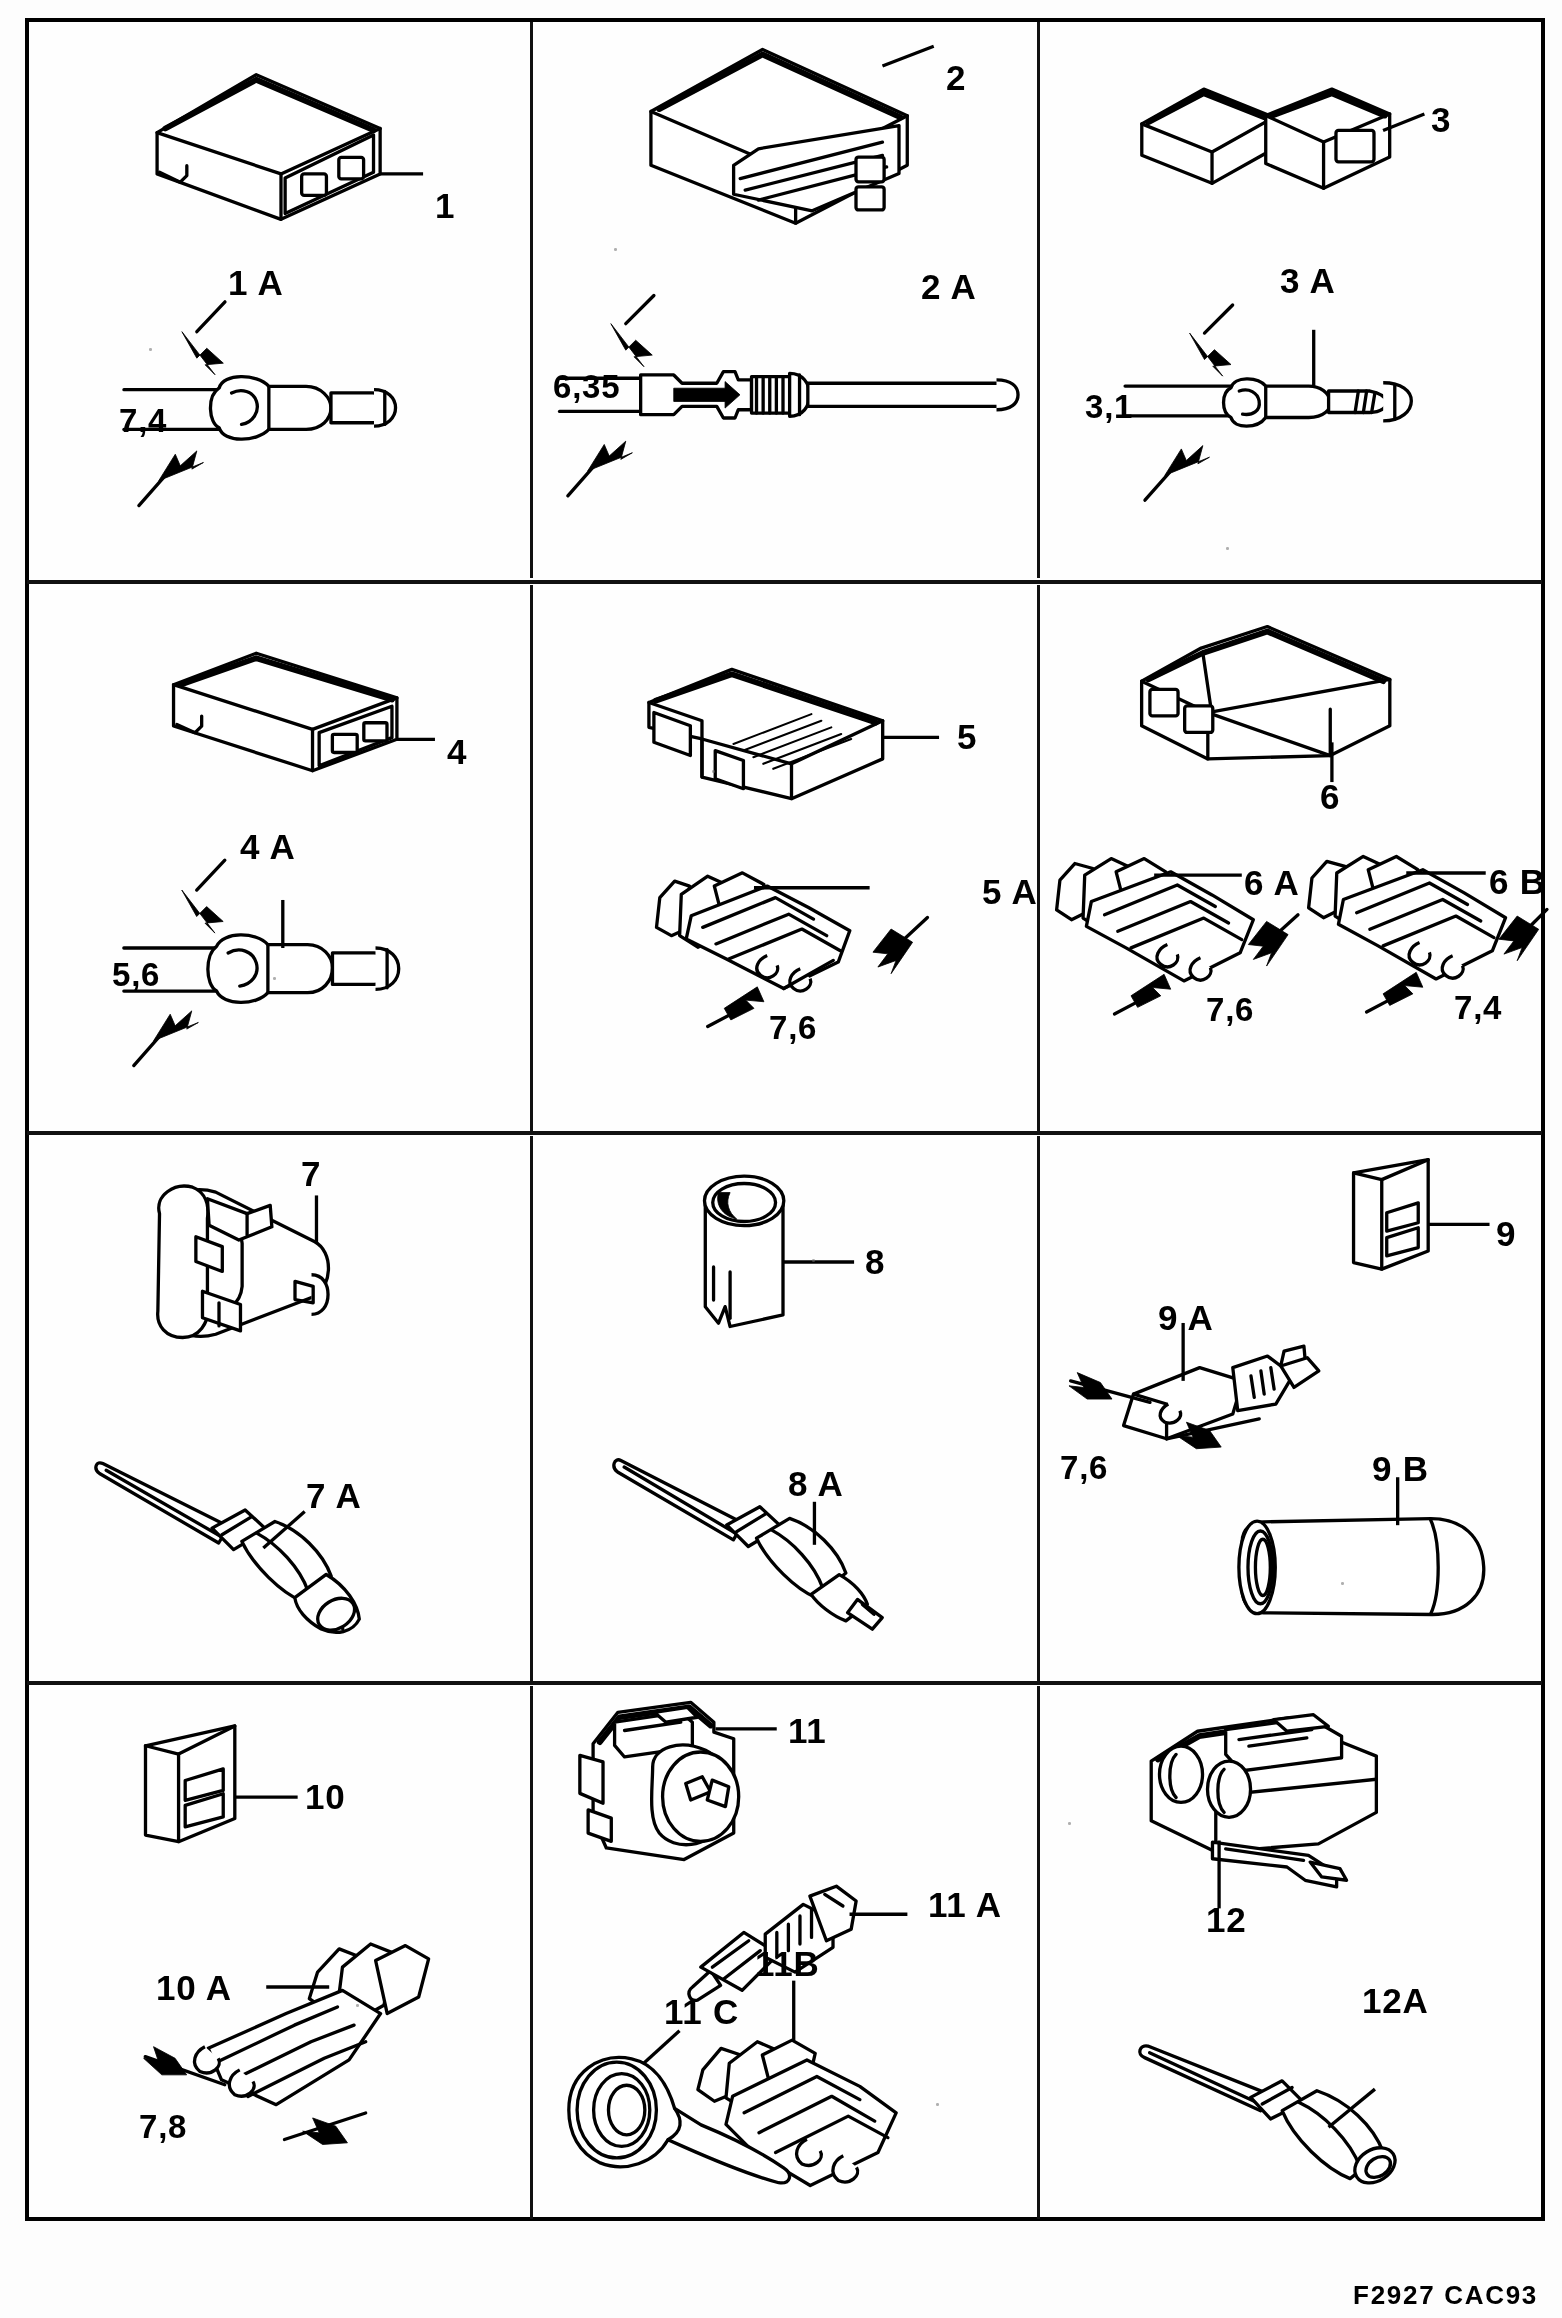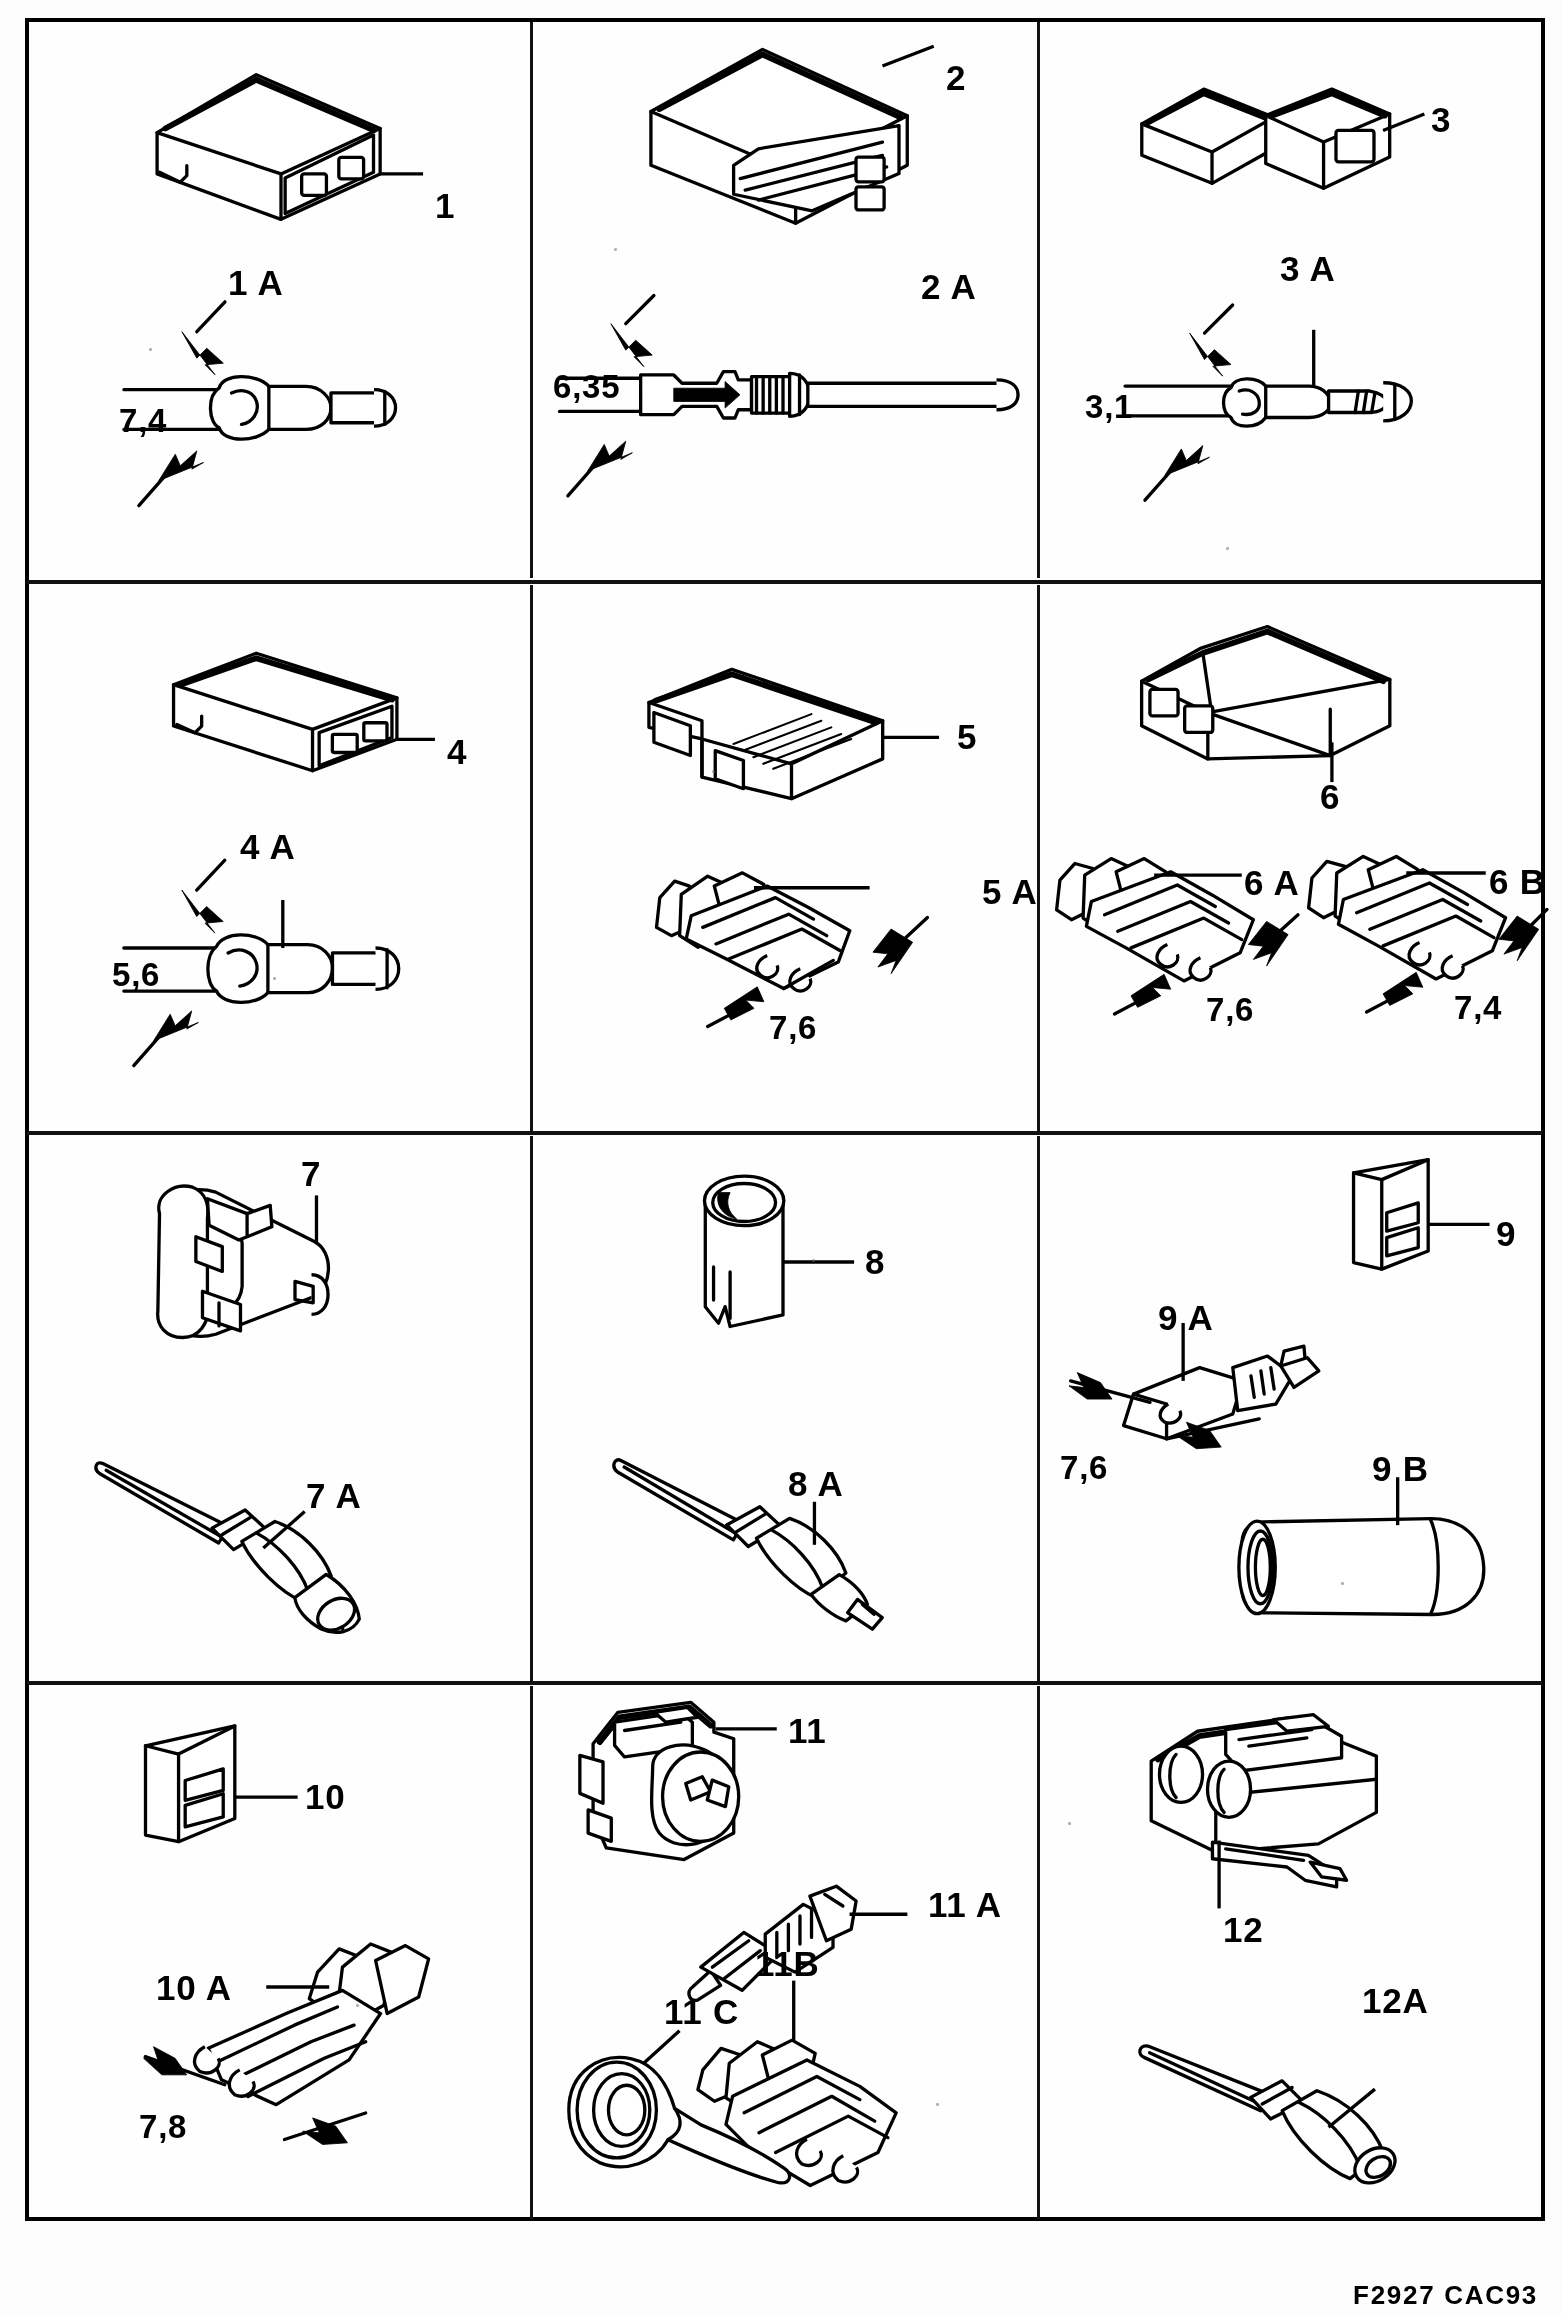--- a/index.html
+++ b/index.html
@@ -169,21 +169,21 @@
       <path class="fillw" d="M286 122 L336 122 C346 124 354 128 356 134 C358 142 348 148 336 148 L286 148 Z"></path>
       <path class="ink" d="M322 122 L318 148 M332 122 L328 148 M342 124 L338 148"></path>
       <path class="fillw" d="M352 112 C374 112 386 122 386 134 C386 146 374 158 352 158"></path>
       <path class="ink" d="M366 114 L366 156"></path>
       <path class="fillk" d="M118 52 L136 84 L148 72 L168 90 L146 92 L158 104 Z"></path>
       <path class="ink" d="M136 52 L170 18"></path>
       <path class="fillk" d="M88 224 L108 192 L114 206 L134 188 L128 210 L142 202 Z"></path>
       <path class="ink" d="M94 220 L64 254"></path>
       <path class="leader" d="M268 116 L268 48"></path>
     </svg>
-    <div class="lbl num" style="left:238px;top:224px;">3 A</div>
+    <div class="lbl num" style="left:238px;top:236px;">3 A</div>
     <div class="lbl dim" style="left:43px;top:363px;">3,1</div>
   </div>
 
   <div class="cell" style="left:33px;top:585px;width:495px;height:543px;">
     <svg class="fig" style="left:124px;top:50px;" width="273" height="149" viewBox="0 0 330 180">
       <path class="fillw" d="M20 60 L120 22 L290 76 L290 126 L188 164 L20 110 Z"></path>
       <path class="ink-fat" d="M28 60 L120 28 L284 78"></path>
       <path class="ink" d="M20 60 L188 114 L290 76"></path>
       <path class="ink" d="M188 114 L188 164"></path>
       <path class="ink" d="M196 118 L284 86 L284 124 L196 158 Z"></path>
@@ -496,21 +496,21 @@
       <path class="ink" d="M100 112 L294 92"></path>
       <ellipse class="fillw" cx="58" cy="86" rx="26" ry="34"></ellipse>
       <path class="ink" d="M52 62 C42 72 42 104 52 114"></path>
       <ellipse class="fillw" cx="116" cy="104" rx="26" ry="34"></ellipse>
       <path class="ink" d="M110 80 C100 90 100 122 110 132"></path>
       <path class="fillw" d="M96 168 L212 184 L246 206 L246 222 L208 214 L186 198 L96 188 Z"></path>
       <path class="ink" d="M112 176 L206 190"></path>
       <path class="fillw" d="M214 192 L250 200 L258 214 L228 210 Z"></path>
       <path class="leader" d="M104 166 L104 248"></path>
     </svg>
-    <div class="lbl num" style="left:164px;top:224px;margin-left:17px;">12</div>
+    <div class="lbl num" style="left:164px;top:214px;">12</div>
 
     <svg class="fig" style="left:91px;top:340px;" width="348" height="166" viewBox="0 0 420 200">
       <path class="fillw" d="M18 24 C8 22 4 34 14 38 L154 102 L164 82 Z"></path>
       <path class="ink" d="M20 32 L158 96"></path>
       <path class="fillw" d="M142 86 L180 66 L206 92 L166 112 Z"></path>
       <path class="ink" d="M156 94 L192 74"></path>
       <path class="fillw" d="M180 102 L222 78 C258 90 290 120 302 152 L262 184 C232 172 194 136 180 102 Z"></path>
       <path class="ink" d="M200 92 C230 106 262 138 274 170"></path>
       <ellipse class="fillw" cx="292" cy="168" rx="26" ry="19" transform="rotate(-32 292 168)"></ellipse>
       <ellipse class="fillw" cx="296" cy="170" rx="16" ry="11" transform="rotate(-32 296 170)"></ellipse>

